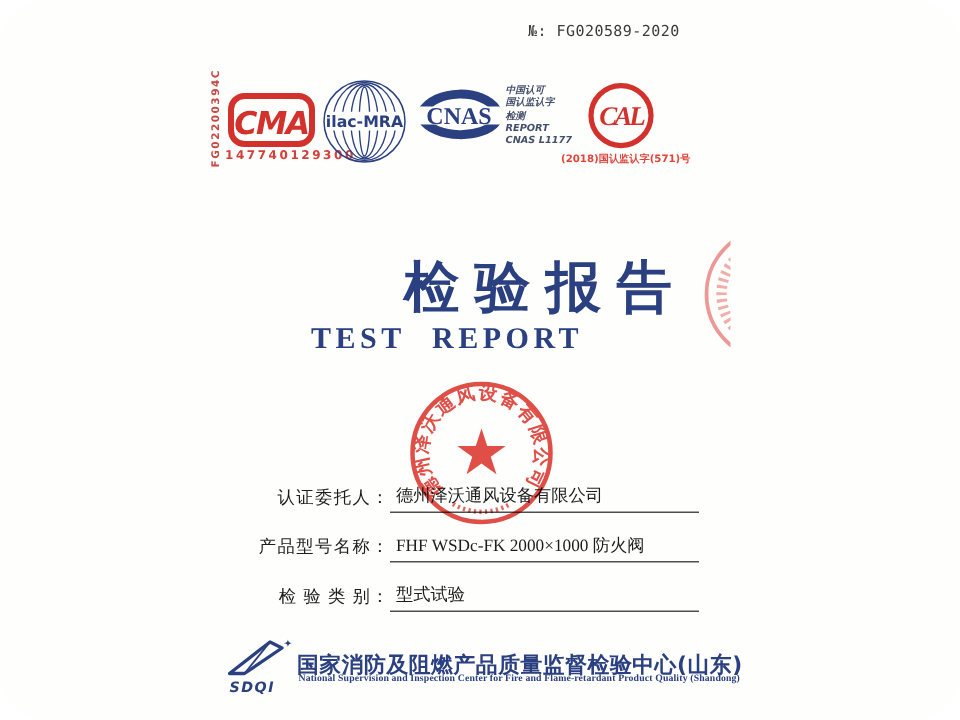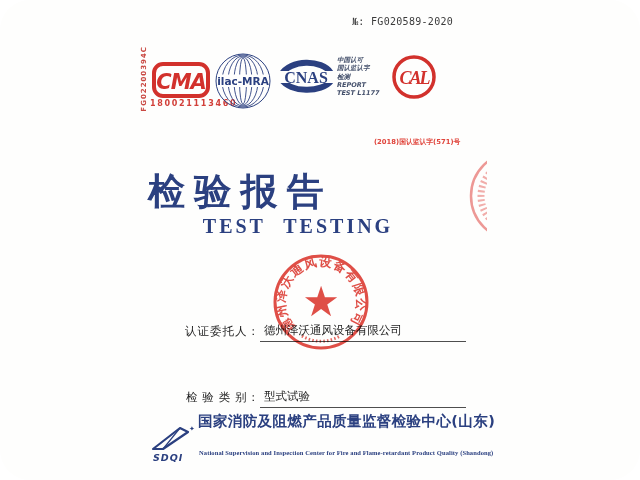--- a/index.html
+++ b/index.html
@@ -14,61 +14,61 @@
 
   .cma-logo{position:absolute;left:152px;top:62px;}
   .cma-number{position:absolute;left:150px;top:99px;font-size:8px;font-weight:bold;color:#d2403a;
               letter-spacing:1.7px;font-family:"DejaVu Sans", sans-serif;}
   .ilac-logo{position:absolute;left:214px;top:52px;}
   .cnas-logo{position:absolute;left:278px;top:58px;}
   .cnas-caption{position:absolute;left:337px;top:56px;font-size:6.5px;line-height:8.3px;color:#44506b;
                 font-family:"DejaVu Sans", sans-serif;font-weight:bold;font-style:italic;}
   .cal-logo{position:absolute;left:391px;top:54px;}
   .cal-caption{position:absolute;left:374px;top:101px;font-size:6.8px;font-weight:bold;color:#e0453c;
-               font-family:"DejaVu Sans", sans-serif;margin-top:36px;}
+               font-family:"DejaVu Sans", sans-serif;}
 
-  .title-zh{position:absolute;left:148px;top:167px;width:300px;text-align:left;
-            font-family:Liberation Serif, serif;font-weight:bold;font-size:37px;color:#2b4080;}
+  .title-zh{position:absolute;left:148px;top:167px;width:300px;text-align:right;
+            font-family:Liberation Sans, sans-serif;font-weight:bold;font-size:37px;color:#2b4080;}
   .title-en{position:absolute;left:148px;top:215px;width:300px;text-align:center;
             font-family:"Liberation Serif", serif;font-weight:bold;font-size:20px;
             letter-spacing:3px;word-spacing:10px;color:#2b4080;}
 
   .field{position:absolute;left:150px;white-space:nowrap;margin-top:32px;}
   .field-label{display:inline-block;width:110px;text-align:right;font-size:11.5px;color:#1d1d1d;
                letter-spacing:1px;vertical-align:bottom;padding-bottom:3px;}
   .field-value{display:inline-block;width:202px;font-size:11.5px;color:#1d1d1d;
                border-bottom:1px solid #4e4e4e;padding:0 0 3px 4px;vertical-align:bottom;}
   .row1{top:291px;} .row2{top:324px;} .row3{top:357px;text-decoration:underline;}
 
   .company-stamp{position:absolute;left:266px;top:247px;mix-blend-mode:multiply;opacity:.9;}
   .edge-stamp{position:absolute;left:441px;top:146px;opacity:.6;mix-blend-mode:multiply;}
 
   .footer-logo{position:absolute;left:150px;top:424px;}
-  .footer-zh{position:absolute;left:198px;top:412px;font-family:"DejaVu Sans", sans-serif;
+  .footer-zh{position:absolute;left:198px;top:434px;font-family:"DejaVu Sans", sans-serif;
              font-weight:bold;font-size:14.5px;color:#2b4080;letter-spacing:.4px;}
   .footer-en{position:absolute;left:199px;top:449px;font-size:6.5px;color:#2b4080;font-weight:bold;
              font-family:"Liberation Serif", serif;letter-spacing:.1px;}
 </style>
 </head>
 <body>
 
 <div class="stage">
 
   <div class="doc-number">
     <span>№:</span>
     <span>FG020589-2020</span>
   </div>
 
   <div class="side-code">FG02200394C</div>
 
   <svg class="cma-logo" width="58" height="36" viewBox="0 0 58 36">
     <rect x="2" y="2" width="54" height="32" rx="9" fill="none" stroke="#d2312c" stroke-width="4"></rect>
     <text x="29" y="27" text-anchor="middle" font-size="21" font-weight="bold" font-style="italic" fill="#d2312c" font-family="DejaVu Sans, sans-serif" letter-spacing="-1">CMA</text>
   </svg>
-  <div class="cma-number">180021113460</div>
+  <div class="cma-number">147740129300</div>
 
   <svg class="ilac-logo" width="58" height="58" viewBox="0 0 58 58">
     <ellipse cx="29" cy="29" rx="27" ry="27" fill="none" stroke="#2b4080" stroke-width="1"></ellipse>
     <ellipse cx="29" cy="29" rx="21" ry="26" fill="none" stroke="#2b4080" stroke-width="0.9"></ellipse>
     <ellipse cx="29" cy="29" rx="15" ry="25" fill="none" stroke="#2b4080" stroke-width="0.9"></ellipse>
     <ellipse cx="29" cy="29" rx="9" ry="24" fill="none" stroke="#2b4080" stroke-width="0.9"></ellipse>
     <ellipse cx="29" cy="29" rx="3.5" ry="23" fill="none" stroke="#2b4080" stroke-width="0.9"></ellipse>
     <rect x="3.5" y="22.5" width="51" height="12.5" fill="#fefefd"></rect>
     <text x="29" y="32.5" text-anchor="middle" font-size="10.5" font-weight="bold" fill="#2b4080" font-family="DejaVu Sans, sans-serif">ilac-MRA</text>
   </svg>
@@ -78,34 +78,37 @@
     <path d="M3,21 C12,35 44,35 53,23" fill="none" stroke="#2b4080" stroke-width="6" stroke-linecap="round"></path>
     <rect x="0" y="13" width="56" height="12" fill="#fefefd"></rect>
     <text x="28" y="24.5" text-anchor="middle" font-size="16" font-weight="bold" fill="#2b4080" font-family="Liberation Serif, serif">CNAS</text>
   </svg>
 
   <div class="cnas-caption">
     <div>中国认可</div>
     <div>国认监认字</div>
     <div>检测</div>
     <div>REPORT</div>
-    <div>TEST L1177</div>
+    <div>CNAS L1177</div>
   </div>
 
   <svg class="cal-logo" width="46" height="46" viewBox="0 0 46 46">
     <circle cx="23" cy="23" r="20" fill="none" stroke="#d2312c" stroke-width="3.5"></circle>
     <text x="23" y="29.5" text-anchor="middle" font-size="18" font-weight="bold" font-style="italic" fill="#d2312c" font-family="Liberation Serif, serif" letter-spacing="-2">CAL</text>
   </svg>
   <div class="cal-caption">(2018)国认监认字(571)号</div>
 
   <div class="title-zh">检 验 报 告</div>
-  <div class="title-en">TEST TESTING</div>
+  <div class="title-en">TEST REPORT</div>
 
   <div class="field row1">
     <span class="field-label">认证委托人：</span><span class="field-value">德州泽沃通风设备有限公司</span>
+  </div>
+  <div class="field row2">
+    <span class="field-label">产品型号名称：</span><span class="field-value">FHF WSDc-FK 2000×1000 防火阀</span>
   </div>
   <div class="field row3">
     <span class="field-label">检 验 类 别：</span><span class="field-value">型式试验</span>
   </div>
 
   <svg class="company-stamp" width="110" height="110" viewBox="0 0 110 110">
     <defs>
       <path id="stamp-arc" d="M 29.5,80.5 A 36,36 0 1 1 80.5,80.5" fill="none"></path>
     </defs>
     <circle cx="55" cy="55" r="46" fill="none" stroke="#dd3b33" stroke-width="3"></circle>

